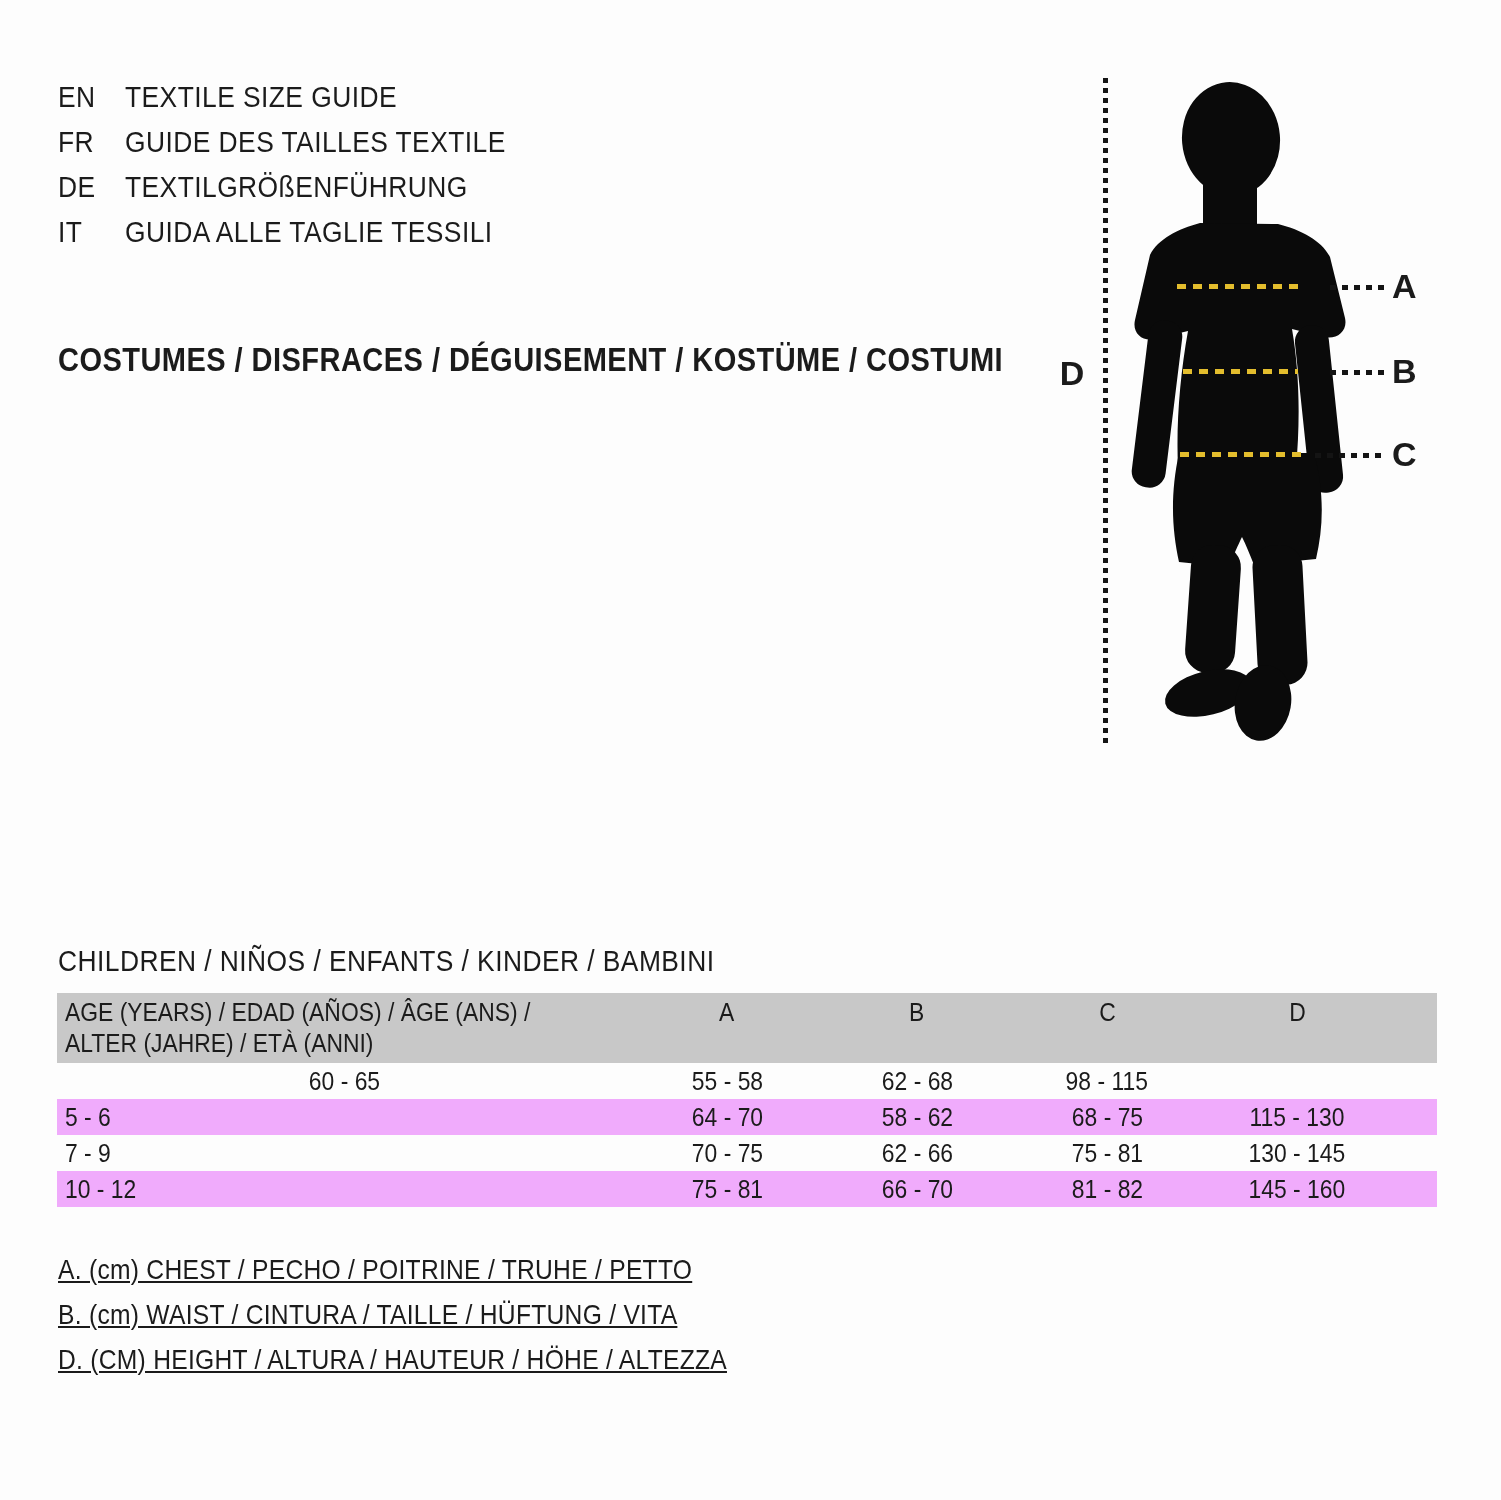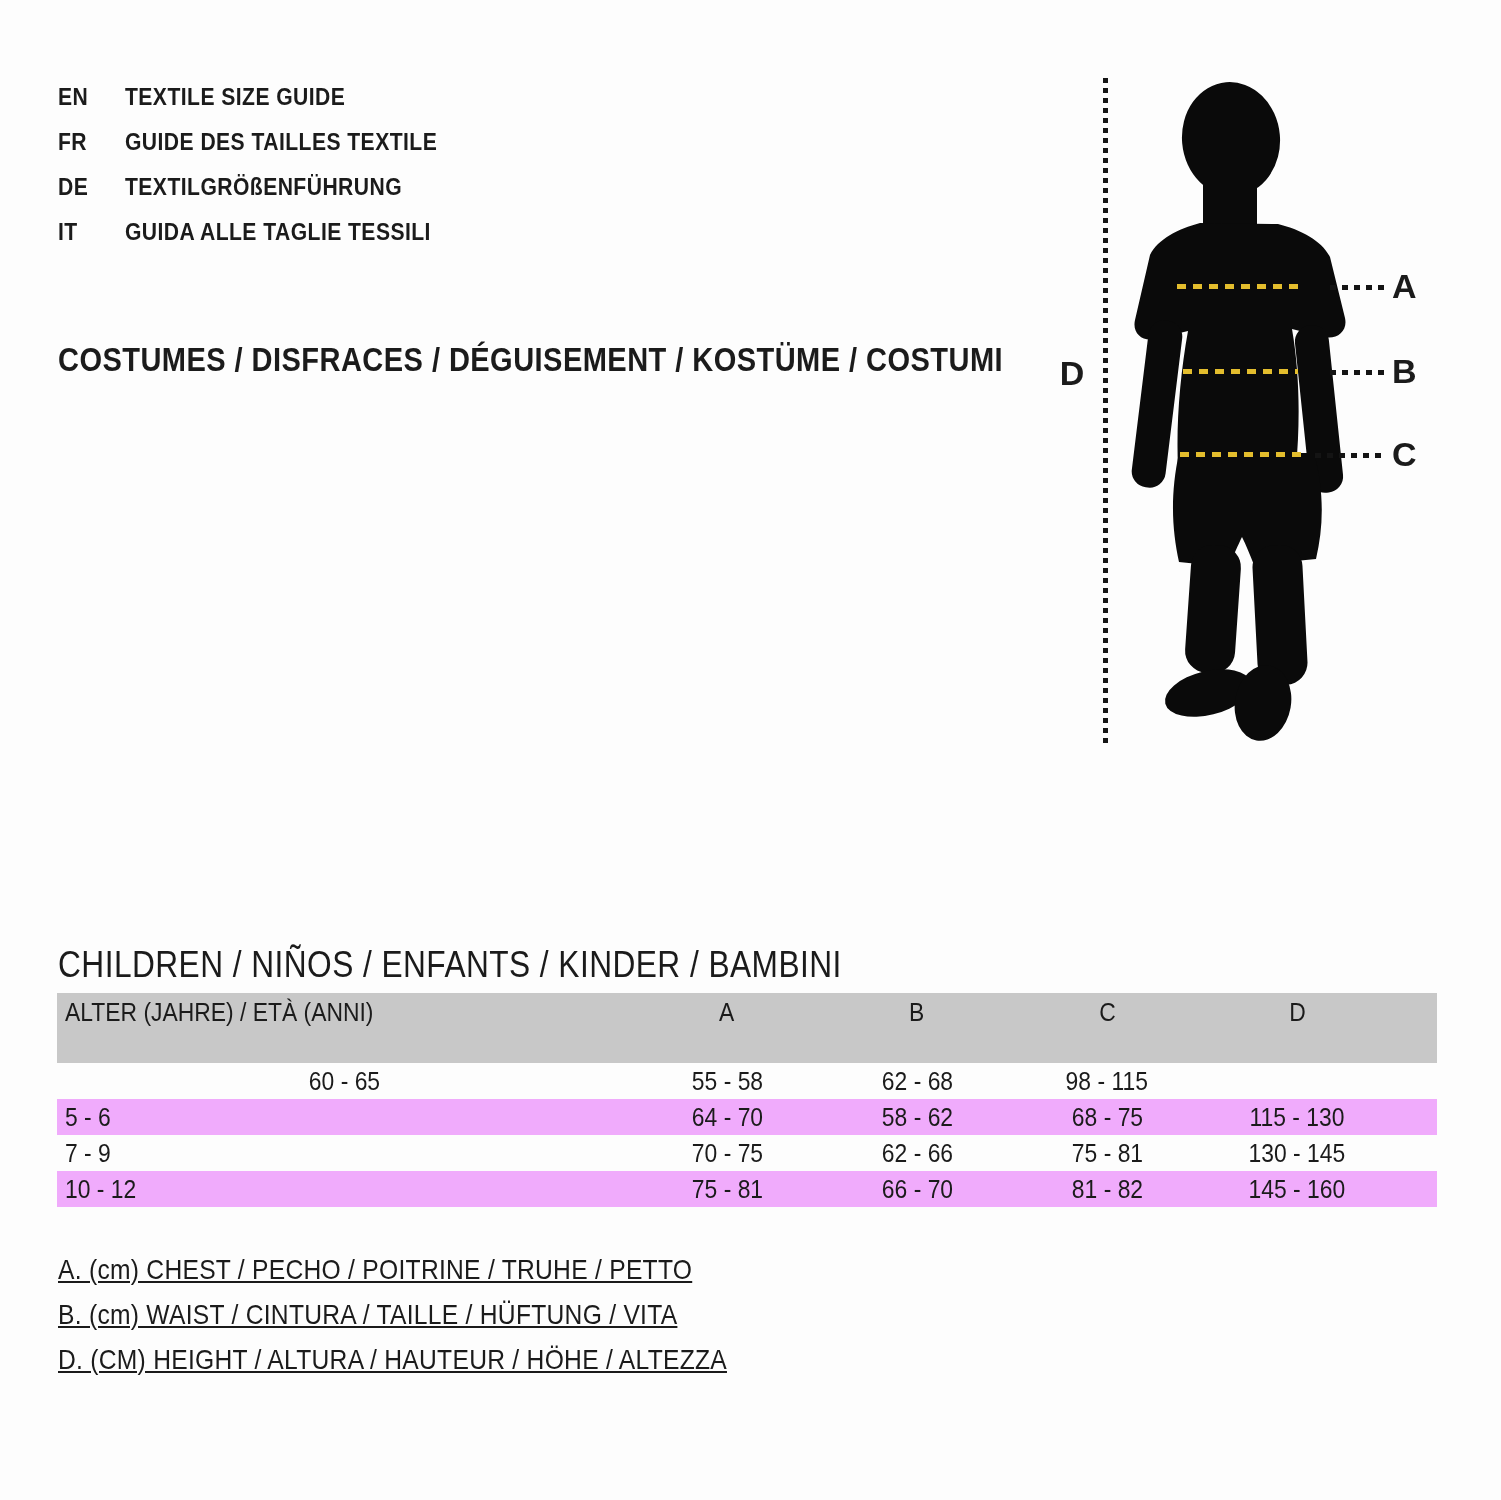--- a/index.html
+++ b/index.html
@@ -10,21 +10,21 @@
     font-family:"Liberation Sans", sans-serif;
     color:#1b1b1b;
     overflow:hidden;
   }
   
   .cx  { display:inline-block; transform:scaleX(.88); transform-origin:0 50%; white-space:nowrap; }
   .cxc { display:inline-block; transform:scaleX(.88); transform-origin:50% 50%; white-space:nowrap; }
 
   
   .lang-block { position:absolute; left:58px; top:74px; }
-  .lang-row { display:grid; grid-template-columns:67px auto; height:45px; align-items:center; font-size:24px; letter-spacing:.5px;font-weight:bold; }
+  .lang-row { display:grid; grid-template-columns:67px auto; height:45px; align-items:center; font-size:30px; letter-spacing:.5px; }
 
   
   .costumes { position:absolute; left:58px; top:341px; height:38px; font-size:33px; font-weight:700; letter-spacing:.5px;text-decoration:underline; }
 
   
   .figure { position:absolute; left:1040px; top:70px; width:440px; height:690px; }
   .d-vline {
     position:absolute; left:63px; top:8px; width:5px; height:668px;
     background:repeating-linear-gradient(to bottom, #151515 0 5px, transparent 5px 10px);
   }
@@ -37,21 +37,21 @@
   .yc { left:140px; top:382px; width:125px; }
   .bdot { position:absolute; height:5px;
     background:repeating-linear-gradient(to right, #141414 0 6px, transparent 6px 12px); }
   .ba { left:290px; top:215px; width:56px; }
   .bb { left:290px; top:300px; width:56px; }
   .bc { left:275px; top:383px; width:71px; }
   .marker { position:absolute; left:352px; width:44px; height:40px; font-size:34px; font-weight:700; }
   .ma { top:197px; } .mb { top:282px; } .mc { top:365px; }
 
   
-  .children-heading { position:absolute; left:58px; top:944px; height:30px; font-size:36px; letter-spacing:.5px; }
+  .children-heading { position:absolute; left:58px; top:944px; height:30px; font-size:30px; letter-spacing:.5px; }
 
   
   .size-table { position:absolute; left:57px; top:993px; width:1380px; font-size:26px; }
   .thead {
     display:grid; grid-template-columns:575px 190px 190px 190px 190px;
     height:70px; background:#c8c8c8; align-items:start;
   }
   .age-head { padding:4px 0 0 8px; line-height:31px; }
   .col-head { text-align:center; padding-top:4px; }
   .trow {
@@ -152,20 +152,21 @@
     <div class="marker mc">C</div>
   </div>
 
   <div class="children-heading">
     <span class="cx">CHILDREN / NIÑOS / ENFANTS / KINDER / BAMBINI</span>
   </div>
 
   <div class="size-table">
     <div class="thead">
       <div class="age-head">
+        <div><span class="cx">AGE (YEARS) / EDAD (AÑOS) / ÂGE (ANS) /</span></div>
         <div><span class="cx">ALTER (JAHRE) / ETÀ (ANNI)</span></div>
       </div>
       <div class="col-head"><span class="cxc">A</span></div>
       <div class="col-head"><span class="cxc">B</span></div>
       <div class="col-head"><span class="cxc">C</span></div>
       <div class="col-head"><span class="cxc">D</span></div>
     </div>
 
     <div class="trow">
       <div class="val"><span class="cxc">60 - 65</span></div>

